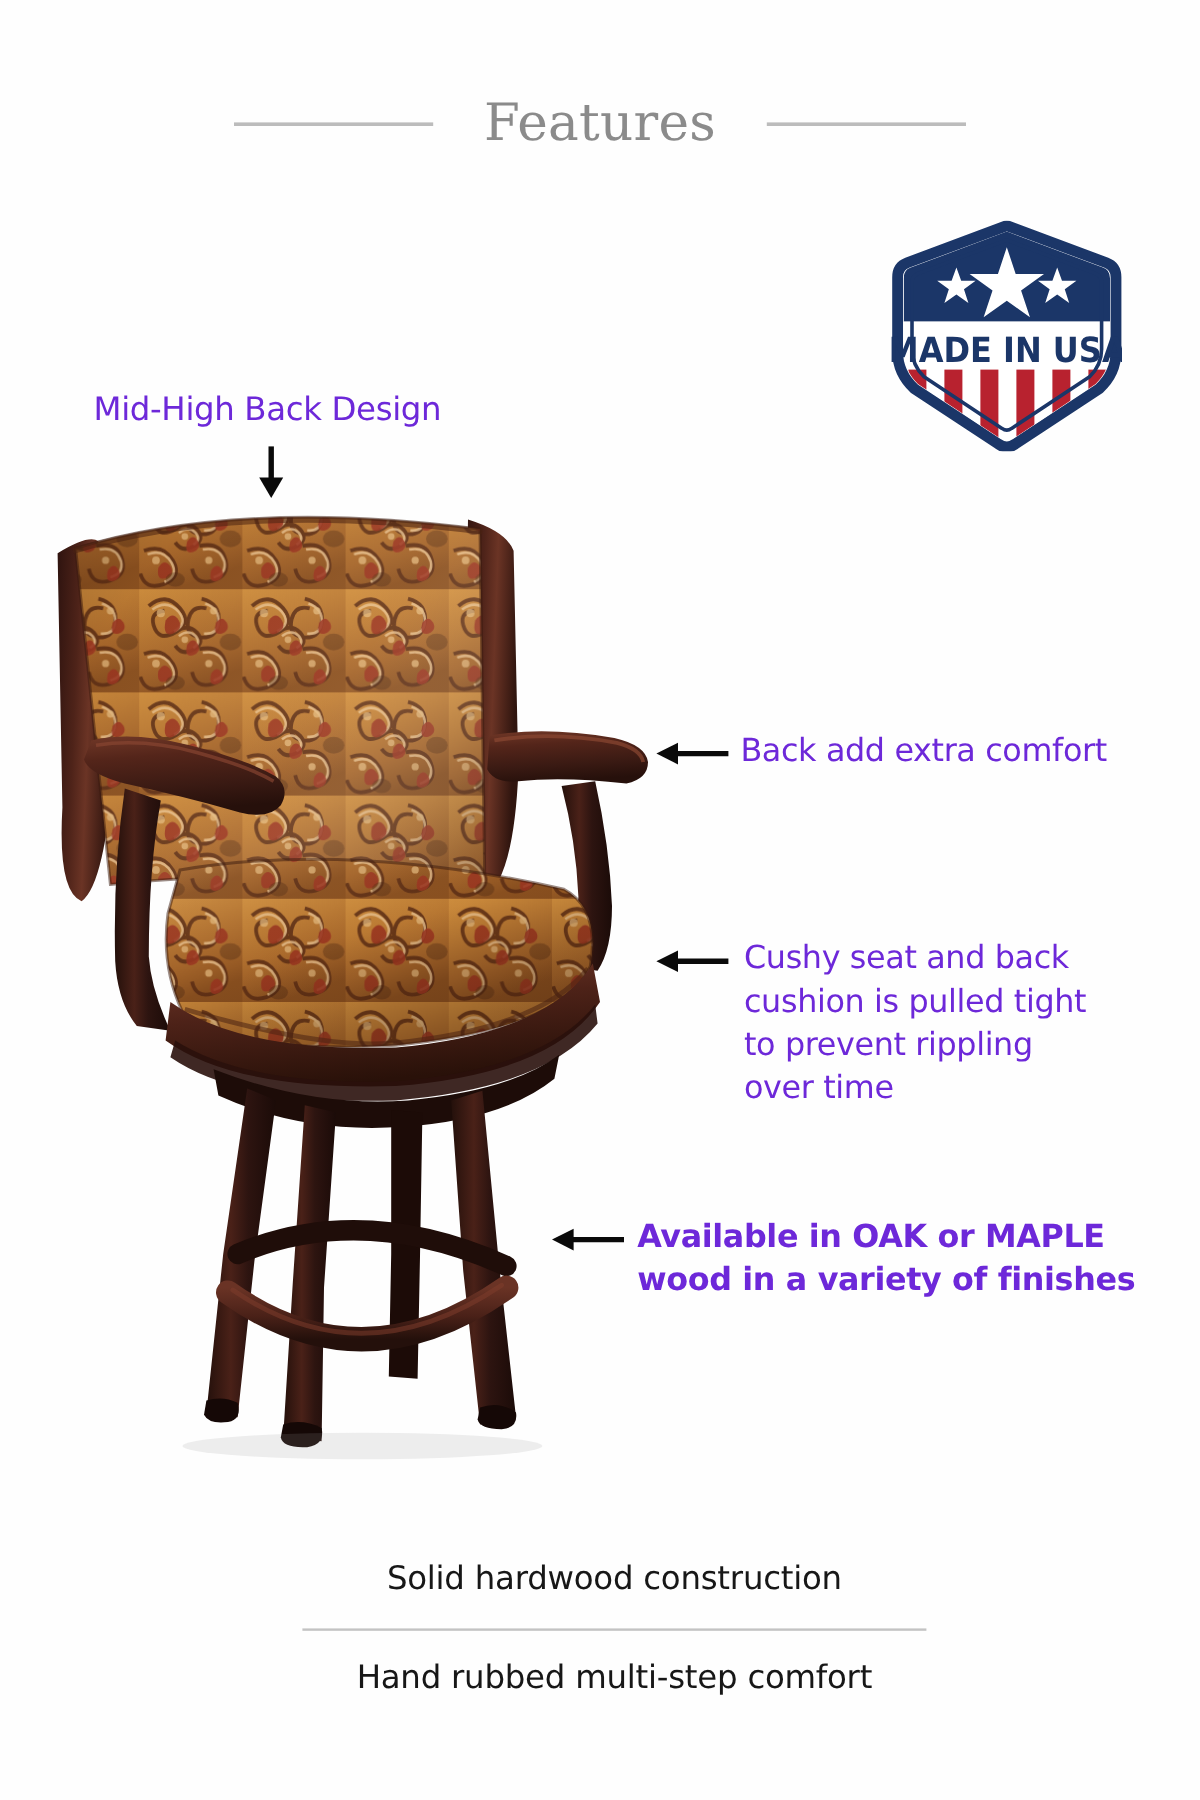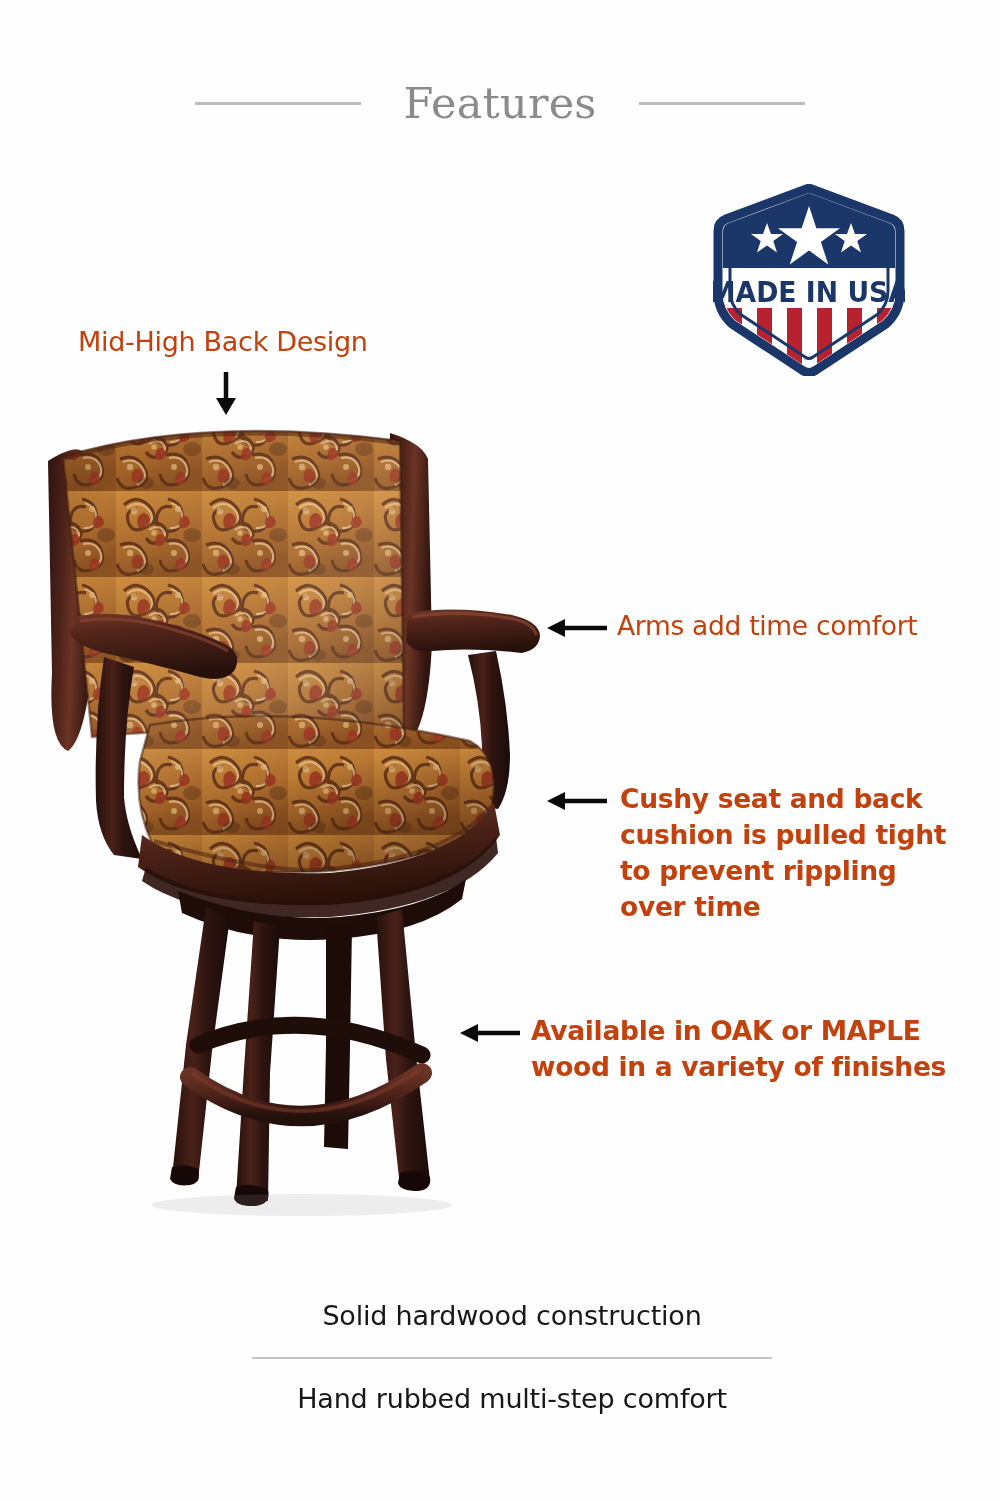--- a/index.html
+++ b/index.html
@@ -43,47 +43,47 @@
     font-weight: 400;
     color: #8b8b8b;
     letter-spacing: 0.2px;
     line-height: 1;
     white-space: nowrap;
   }
 
   
   #usa-badge {
     position: absolute;
-    left: 713px;
+    left: 743px;
     top: 184px;
     width: 192px;
     height: 192px;
   }
   #usa-badge svg { display: block; width: 100%; height: 100%; }
 
   
   .callout-text {
     position: absolute;
     font-family: "DejaVu Sans", sans-serif;
     font-size: 26.5px;
     font-weight: 400;
-    color: #c2410c;
+    color: #6d28d9;
     line-height: 36px;
     letter-spacing: -0.3px;
     white-space: pre-line;
   }
 
   #callout-back {
     left: 78px;
     top: 324px;
     font-size: 27px;
     white-space: nowrap;
   }
   #callout-arms  { left: 617px; top: 608px; white-space: nowrap; }
-  #callout-cushion { left: 620px; top: 781px; width: 345px; font-weight: bold; }
+  #callout-cushion { left: 620px; top: 781px; width: 345px; }
   #callout-wood  { left: 531px; top: 1013px; width: 420px; font-weight: bold; }
 
   
   .arrow { position: absolute; }
   .arrow svg { display: block; overflow: visible; }
 
   #arrow-down     { left: 206px; top: 372px; }
   #arrow-arms     { left: 546px; top: 617px; }
   #arrow-cushion  { left: 546px; top: 790px; }
   #arrow-wood     { left: 459px; top: 1022px; }
@@ -337,21 +337,21 @@
   </div>
 
   <div class="callout-text" id="callout-back">Mid-High Back Design</div>
   <div class="arrow" id="arrow-down">
     <svg width="40" height="44" viewBox="0 0 40 44">
       <line x1="20" y1="0" x2="20" y2="30" stroke="#0a0a0a" stroke-width="4.5"></line>
       <path d="M20 43 L10 26 L30 26 Z" fill="#0a0a0a"></path>
     </svg>
   </div>
 
-  <div class="callout-text" id="callout-arms">Arms add time comfort</div>
+  <div class="callout-text" id="callout-arms">Back add extra comfort</div>
   <div class="arrow" id="arrow-arms">
     <svg width="62" height="22" viewBox="0 0 62 22">
       <line x1="61" y1="11" x2="16" y2="11" stroke="#0a0a0a" stroke-width="4.5"></line>
       <path d="M1 11 L19 2 L19 20 Z" fill="#0a0a0a"></path>
     </svg>
   </div>
 
   <div class="callout-text" id="callout-cushion">Cushy seat and back
 cushion is pulled tight
 to prevent rippling

